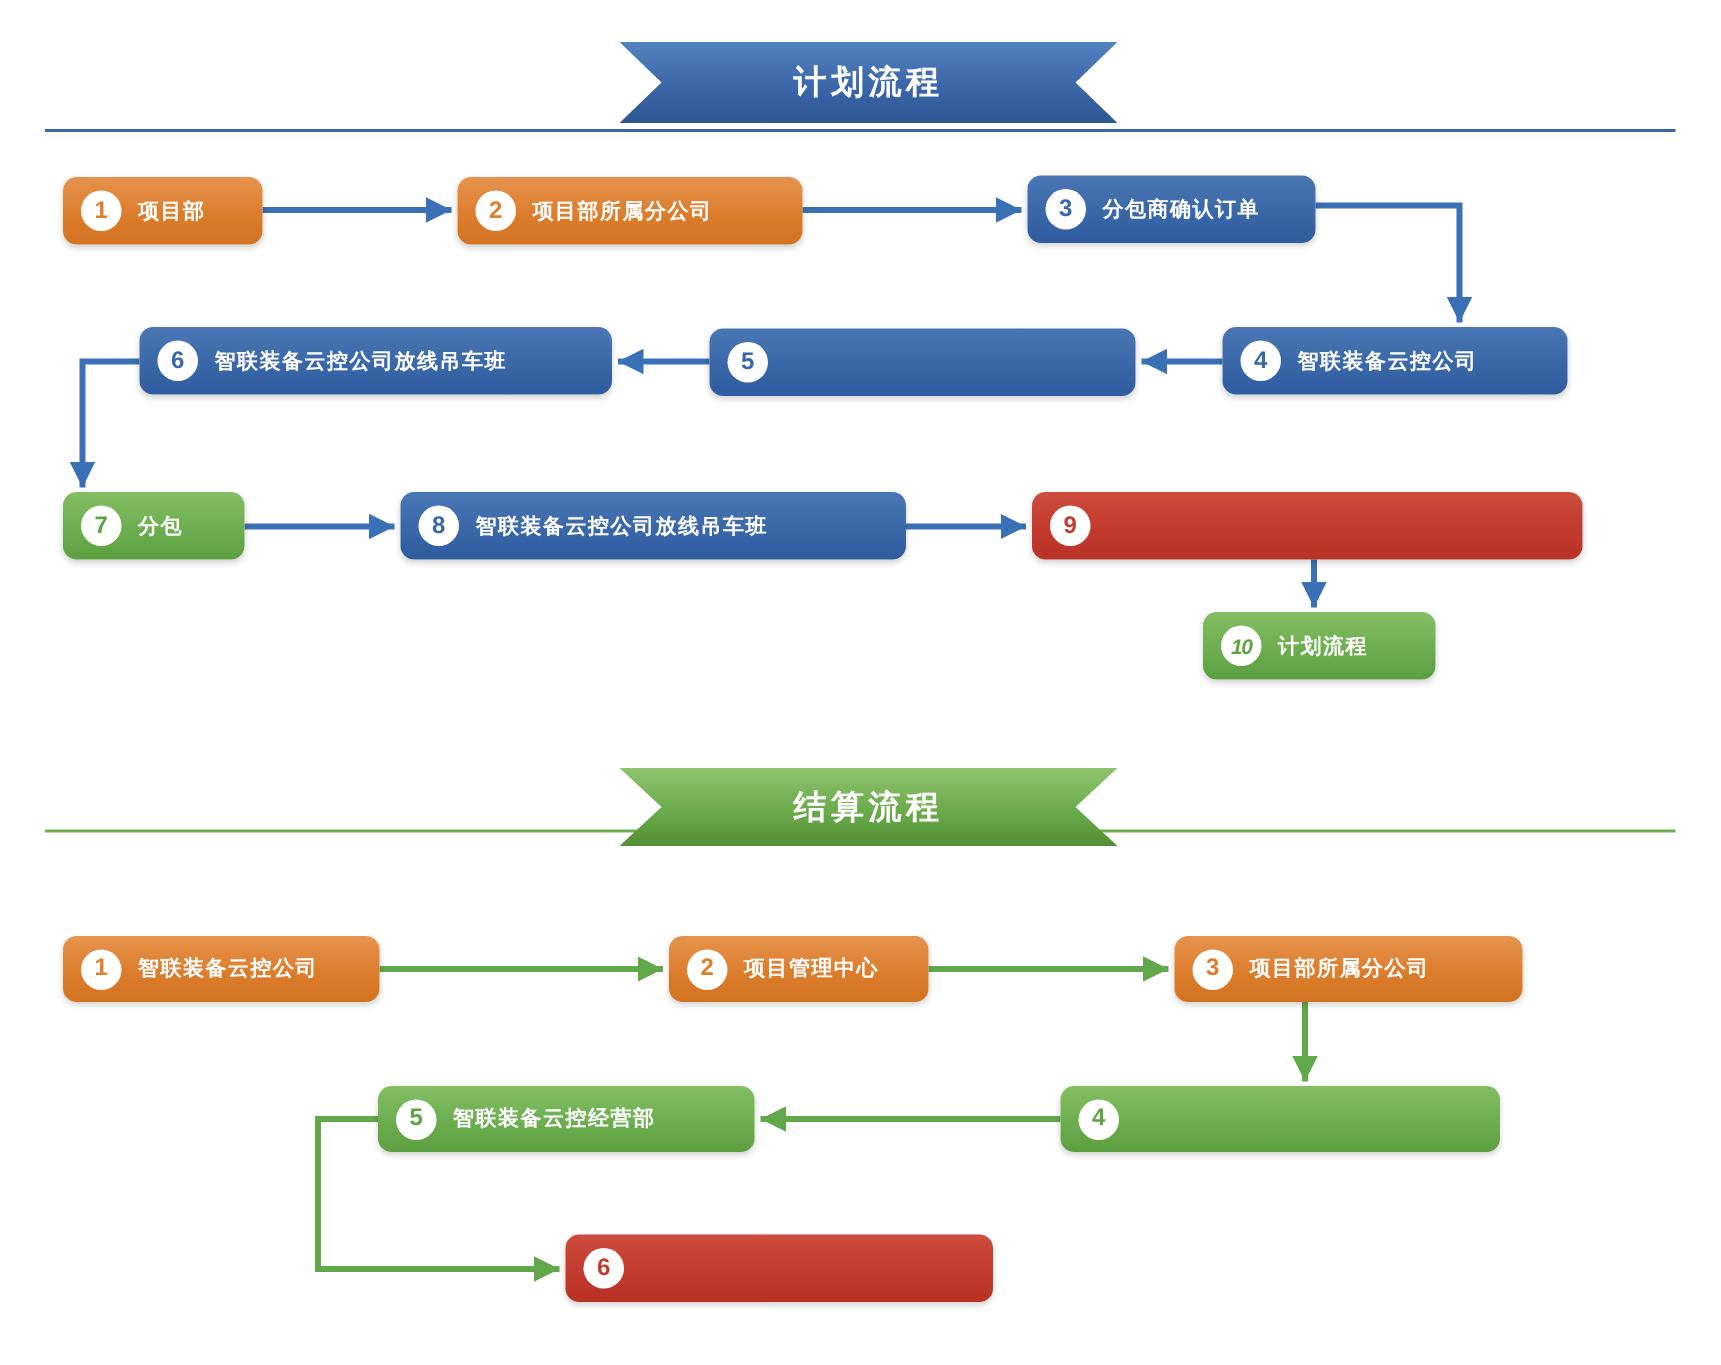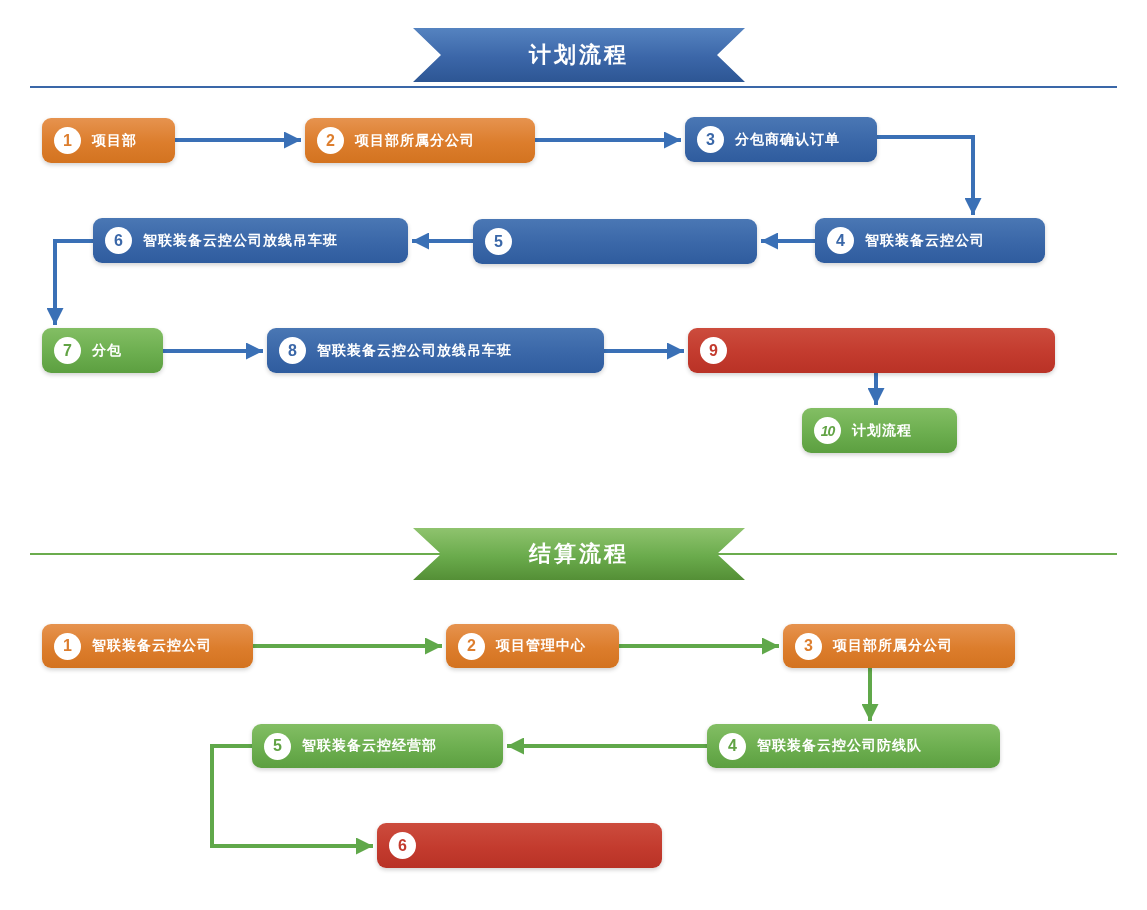--- a/index.html
+++ b/index.html
@@ -42,21 +42,21 @@
 <body>
 
 <div class="canvas">
 
   <div class="divider blue" style="top:86px"></div>
   <div class="ribbon blue" style="top:28px">
     <span>计划流程</span>
   </div>
 
   <div class="divider green" style="top:553px"></div>
-  <div class="ribbon green" style="top:528px;height:52px">
+  <div class="ribbon green" style="top:512px;height:52px">
     <span>结算流程</span>
   </div>
 
   <svg class="wires" width="1147" height="910" viewBox="0 0 1147 910">
     <defs>
       <marker id="ab" viewBox="0 0 10 10" refX="10" refY="5" markerWidth="17" markerHeight="17" orient="auto" markerUnits="userSpaceOnUse">
         <path d="M0,0 L10,5 L0,10 z" fill="#3a70b6"></path>
       </marker>
       <marker id="ag" viewBox="0 0 10 10" refX="10" refY="5" markerWidth="17" markerHeight="17" orient="auto" markerUnits="userSpaceOnUse">
         <path d="M0,0 L10,5 L0,10 z" fill="#60a84a"></path>
@@ -128,21 +128,20 @@
   <div class="node orange" style="left:446px;top:624px;width:173px;height:44px">
     <span class="badge">2</span>
     <span class="label">项目管理中心</span>
   </div>
   <div class="node orange" style="left:783px;top:624px;width:232px;height:44px">
     <span class="badge">3</span>
     <span class="label">项目部所属分公司</span>
   </div>
   <div class="node green" style="left:707px;top:724px;width:293px;height:44px">
     <span class="badge">4</span>
-    <span class="label">智联装备云控公司防线队</span>
   </div>
   <div class="node green" style="left:252px;top:724px;width:251px;height:44px">
     <span class="badge">5</span>
     <span class="label">智联装备云控经营部</span>
   </div>
   <div class="node red" style="left:377px;top:823px;width:285px">
     <span class="badge">6</span>
   </div>
 
 </div>

